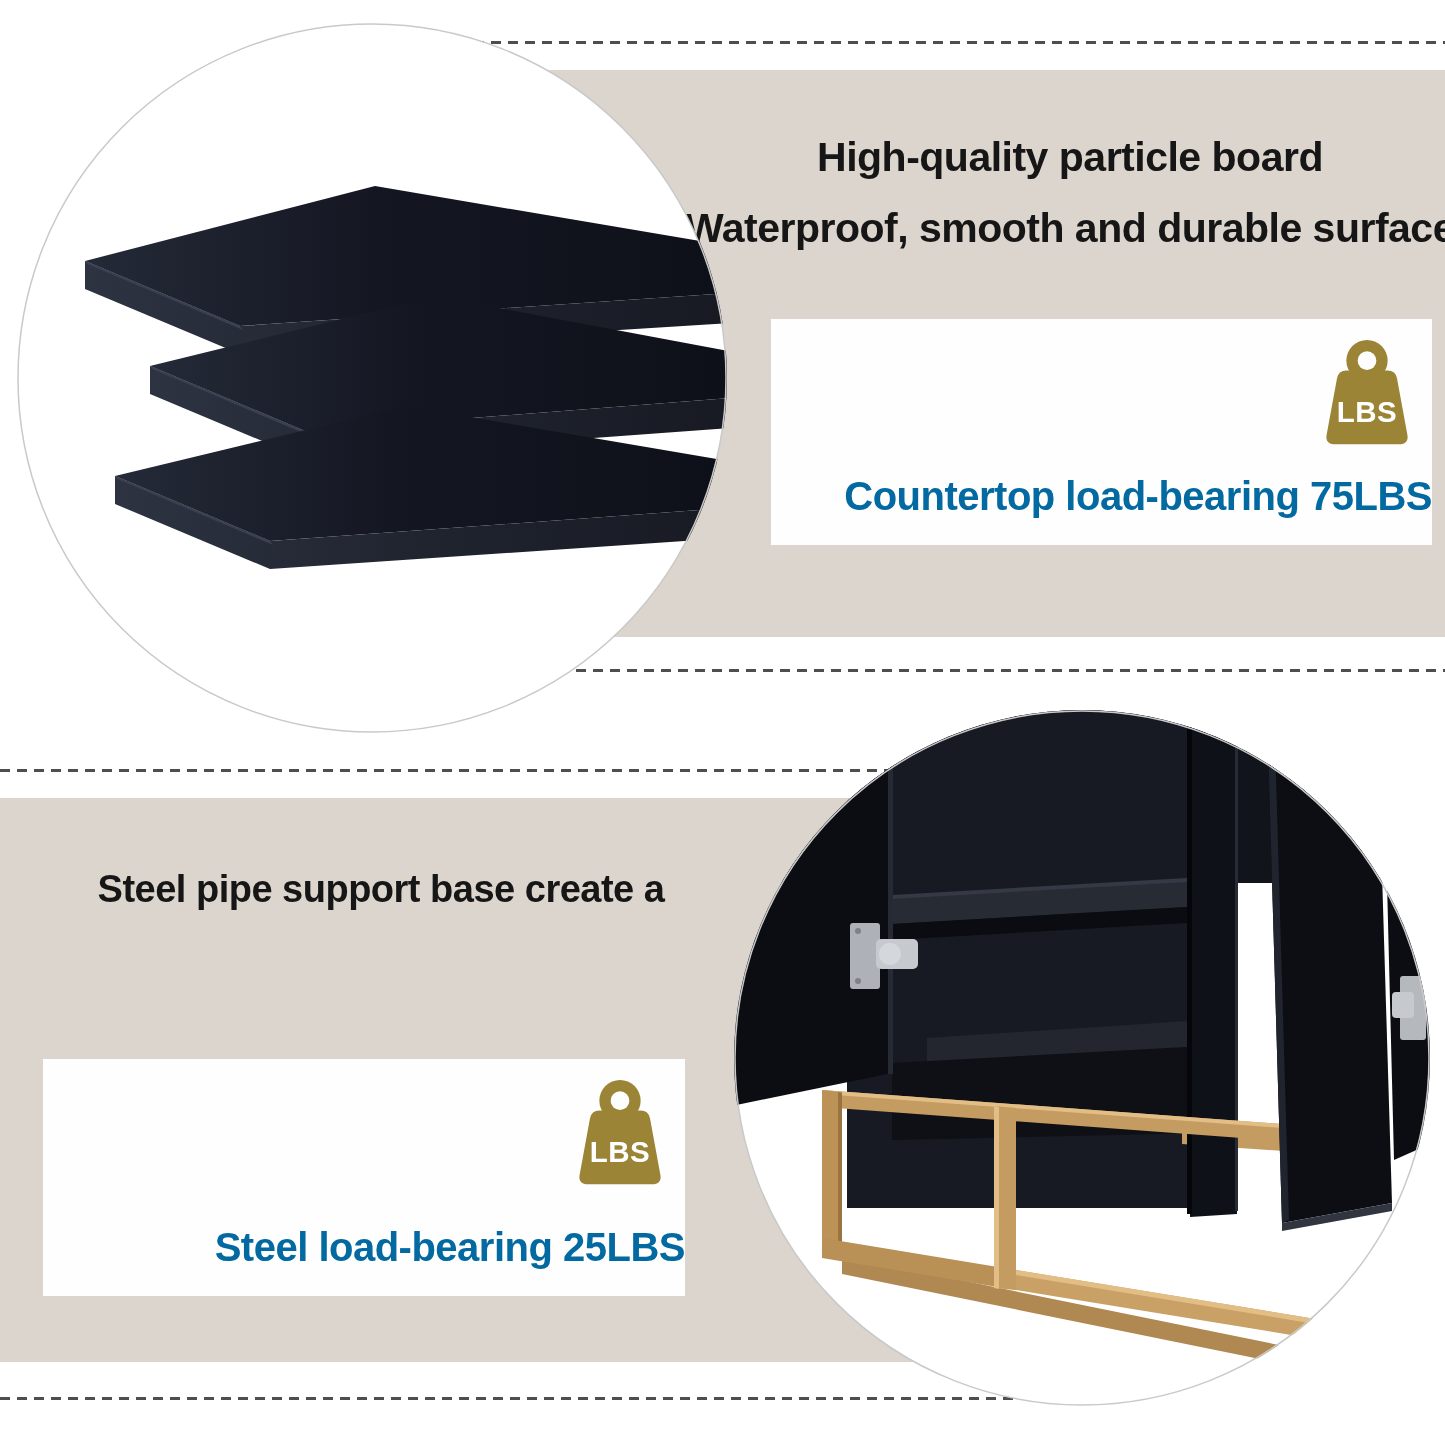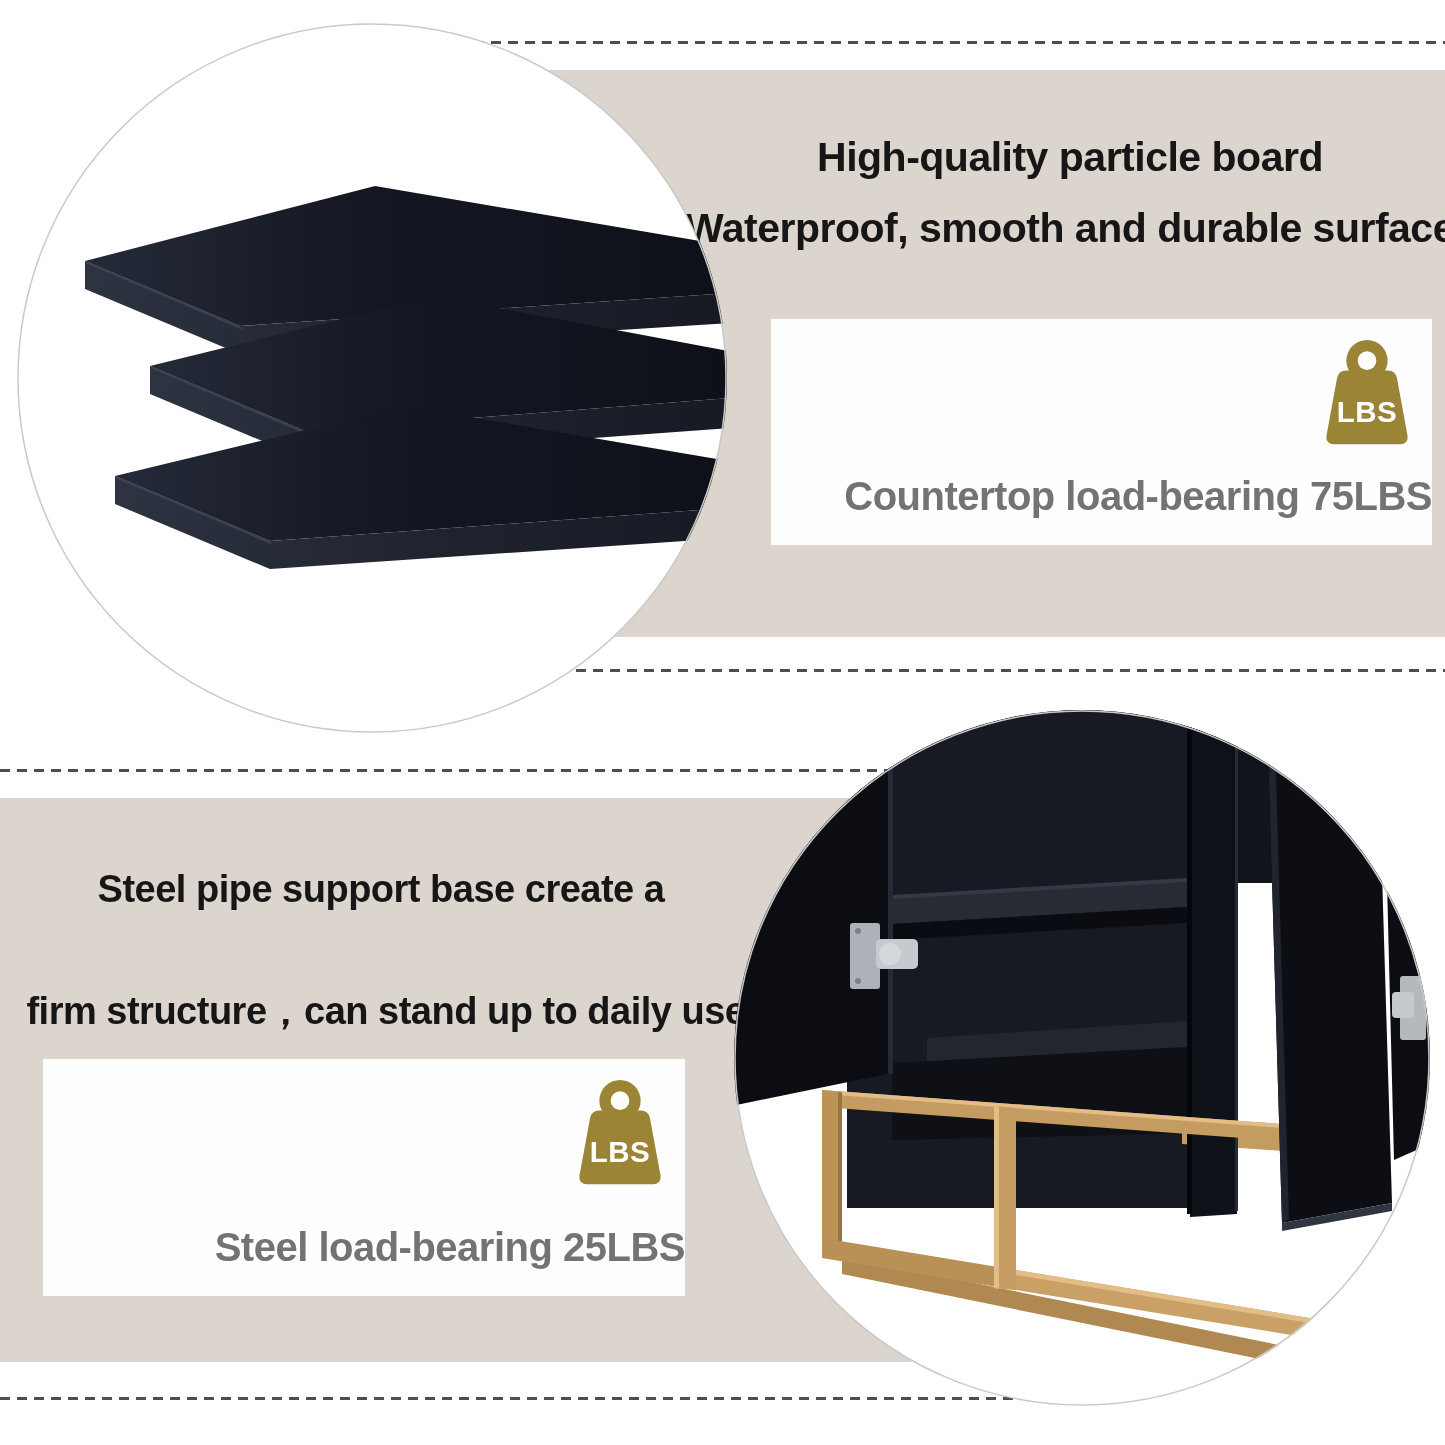--- a/index.html
+++ b/index.html
@@ -8,42 +8,41 @@
   .band{position:absolute;background:#dbd5cd;}
   .dash{position:absolute;height:3px;
         background:repeating-linear-gradient(to right,#4e4e4e 0 10px,transparent 10px 17px);}
   .circle-svg{position:absolute;}
   .heading{position:absolute;text-align:center;color:#161616;font-weight:700;
            letter-spacing:-0.5px;white-space:nowrap;}
   .h-top{font-size:41px;}
   .h-bot{font-size:38px;}
   .badge-box{position:absolute;background:#fefefe;display:flex;flex-direction:column;
              align-items:flex-end;justify-content:space-between;}
-  .badge-caption{color:#737373;font-weight:700;font-size:40px;letter-spacing:-0.5px;
+  .badge-caption{color:#0369a1;font-weight:700;font-size:40px;letter-spacing:-0.5px;
                  white-space:nowrap;margin-bottom:26px;}
   .weight-icon{margin-top:20px;}
 </style>
 </head>
 <body>
 
 <div class="canvas">
 
   <div class="band" style="left:372px;top:70px;width:1073px;height:567px;"></div>
   <div class="band" style="left:0px;top:798px;width:1082px;height:564px;"></div>
 
   <div class="dash" style="left:372px;top:41px;width:1073px;"></div>
   <div class="dash" style="left:372px;top:669px;width:1073px;"></div>
   <div class="dash" style="left:0px;top:769px;width:1082px;"></div>
   <div class="dash" style="left:0px;top:1397px;width:1082px;"></div>
 
   <div class="heading h-top" style="left:620px;top:134px;width:900px;">High-quality particle board</div>
   <div class="heading h-top" style="left:620px;top:205px;width:900px;">Waterproof, smooth and durable surface</div>
 
   <div class="heading h-bot" style="left:0px;top:868px;width:762px;">Steel pipe support base create a</div>
-  <div class="heading h-bot" style="left:0px;top:986px;width:772px;">firm structure，can stand up to daily use</div>
 
   <svg class="circle-svg" style="left:15px;top:21px;" width="714" height="714" viewBox="0 0 714 714">
     <defs>
       <clipPath id="clipTop">
           <circle cx="357" cy="357" r="355"></circle>
         </clipPath>
       <linearGradient id="bTop" x1="0" y1="0" x2="1" y2="0">
         <stop offset="0" stop-color="#252a38"></stop>
           <stop offset="0.45" stop-color="#141722"></stop>
           <stop offset="1" stop-color="#0e1019"></stop>

